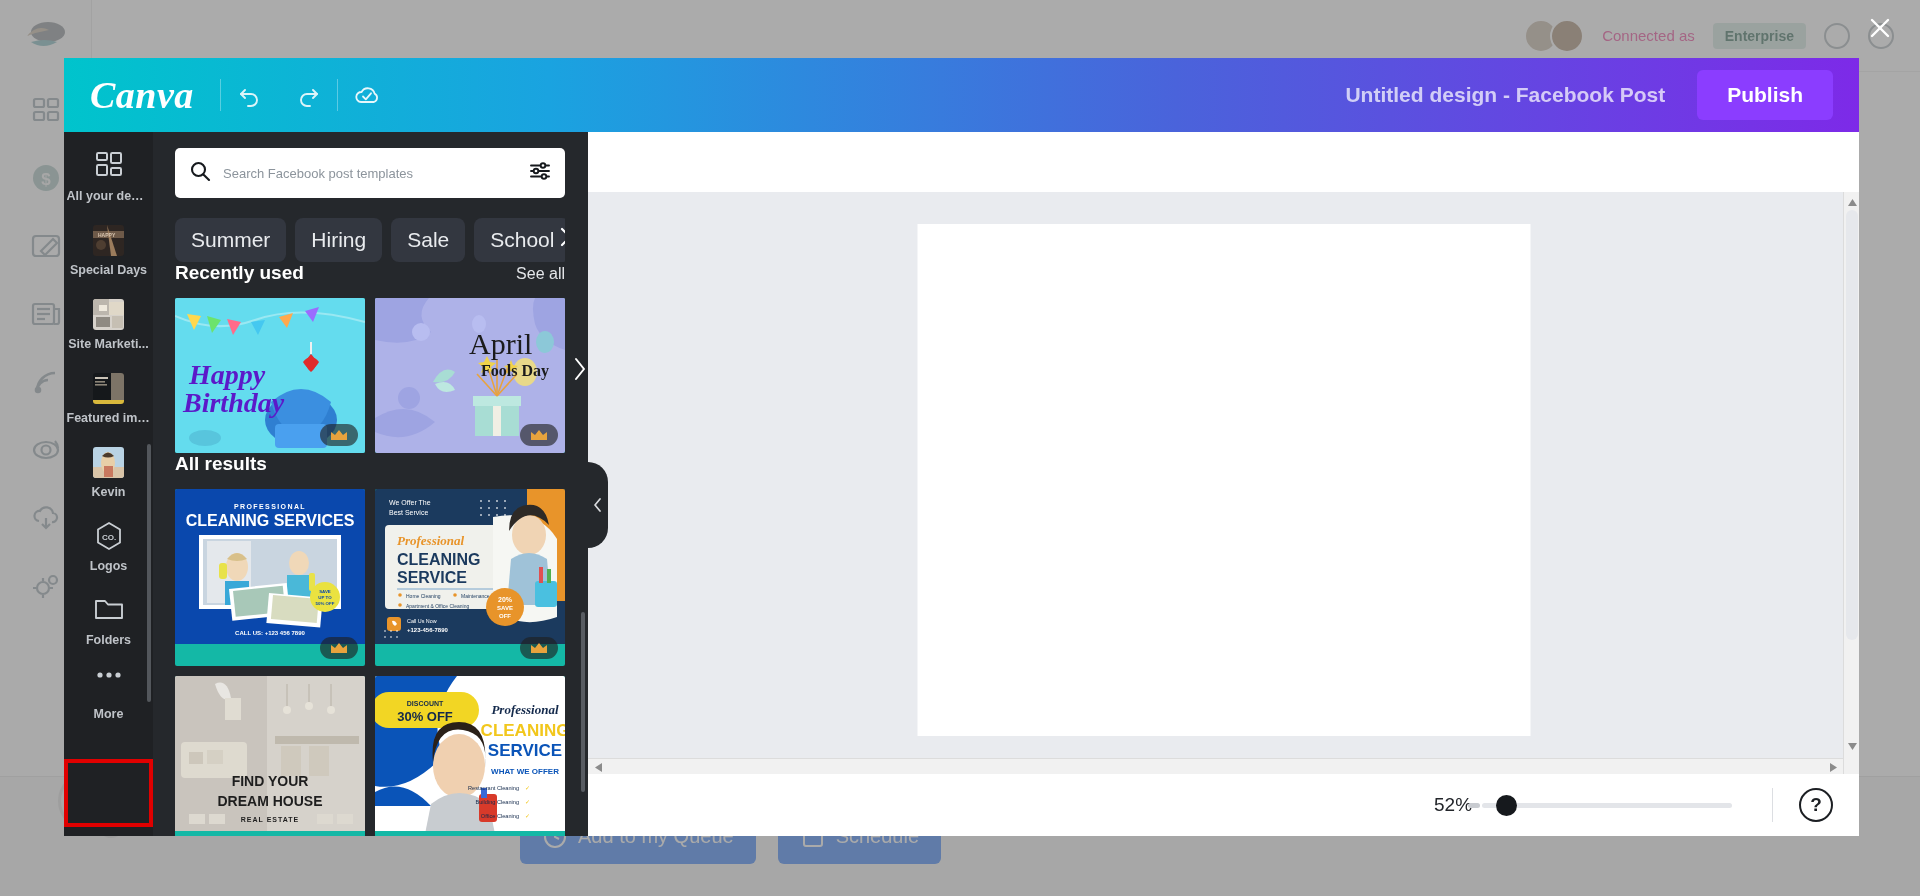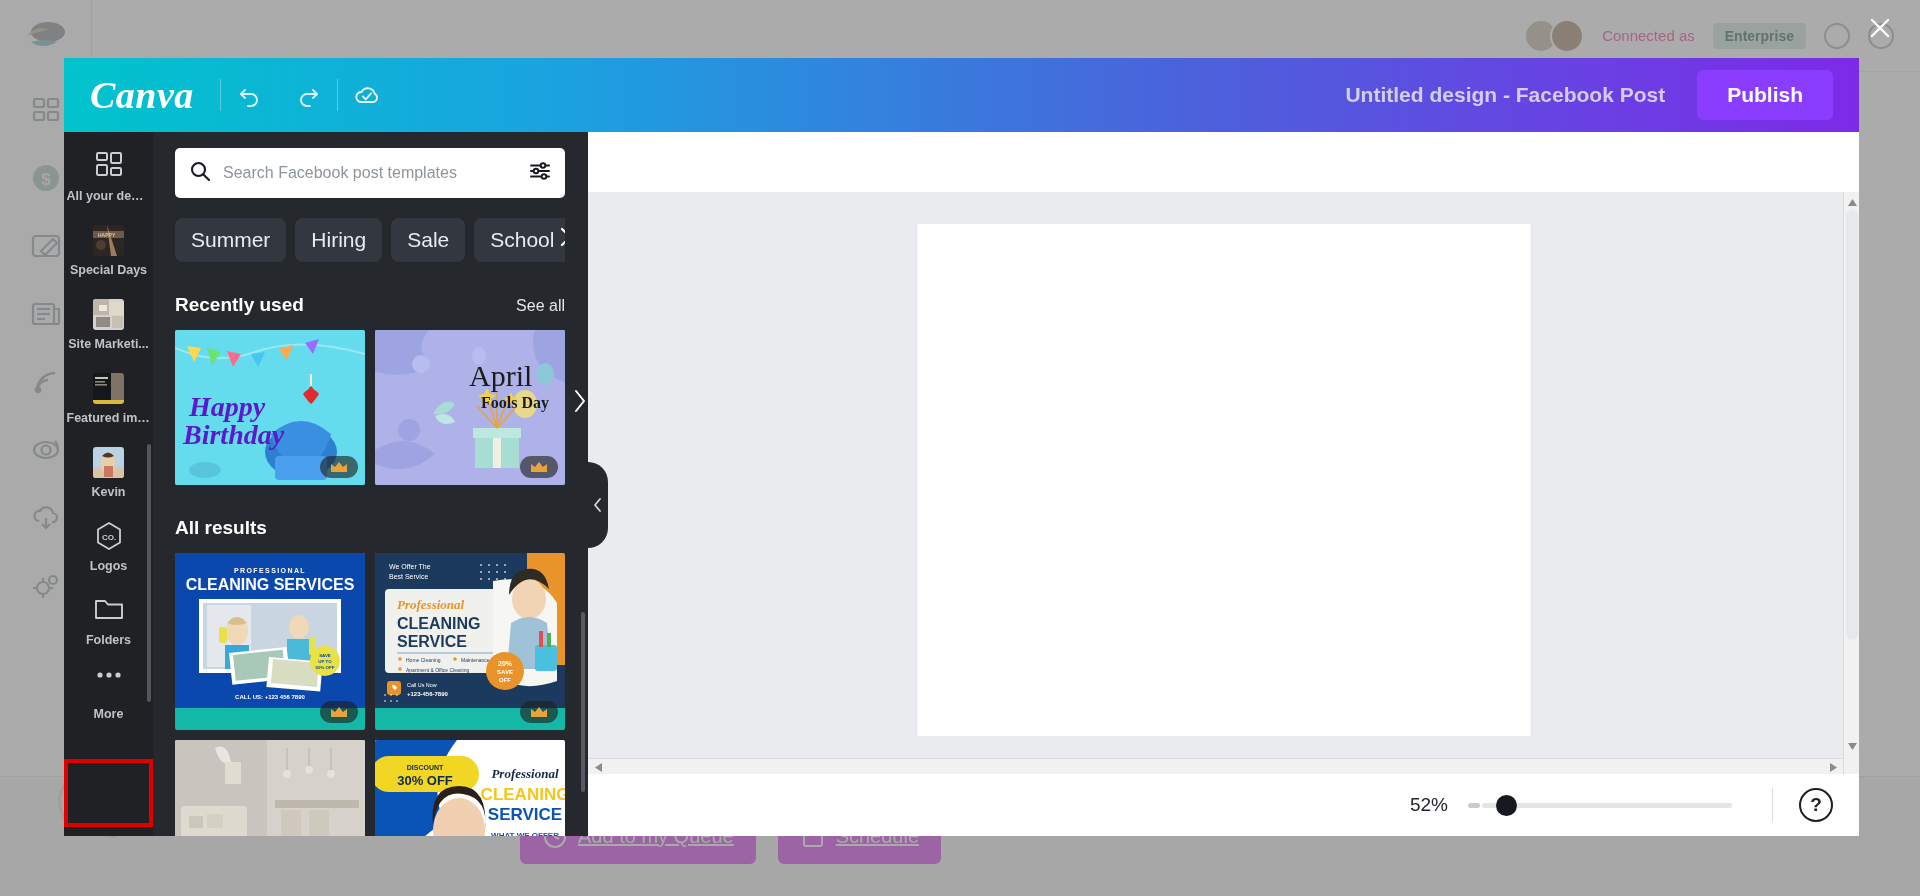--- a/index.html
+++ b/index.html
@@ -47,22 +47,22 @@
     padding: 5px 12px; border-radius: 4px;
   }
   .bg-circ { width: 26px; height: 26px; border-radius: 50%; border: 2px solid #aab4b8; }
   #bg-bottombar {
     position: absolute; left: 0; right: 0; bottom: 0; height: 120px;
     background: #f3f3f3; border-top: 1px solid #e3e3e3;
     display: flex; align-items: center; gap: 22px; padding-left: 520px;
   }
   .bg-btn {
     display: flex; align-items: center; gap: 10px;
-    background: #d946ef; color: #fdfdfd; border-radius: 6px;
-    padding: 14px 22px; font-size: 20px; text-decoration: underline;
+    background: #3b82f6; color: #fdfdfd; border-radius: 6px;
+    padding: 14px 22px; font-size: 20px;
   }
   #bg-fb-badge {
     position: absolute; left: 58px; bottom: 58px;
     width: 66px; height: 66px;
   }
   #bg-fb-badge .fb-ring {
     width: 58px; height: 58px; border-radius: 50%;
     border: 3px solid #dcdcdc; display:flex; align-items:center; justify-content:center;
     color: #d8d8d8; font-size: 34px; font-family: "Liberation Serif", serif; font-weight: bold;
   }
@@ -166,40 +166,40 @@
   #template-panel {
     width: 435px; flex: 0 0 435px; background: #25282c;
     position: relative; overflow: hidden;
     padding: 16px 0 0 22px;
   }
   #search-wrap {
     background: #fff; border-radius: 5px; height: 50px; width: 390px;
     display: flex; align-items: center; padding: 0 14px; gap: 12px;
   }
   #search-input {
-    flex: 1; border: none; outline: none; font-size: 16px;
+    flex: 1; border: none; outline: none; font-size: 13px;
     color: #3d3f43; font-family: "Liberation Sans", sans-serif;
   }
   #search-input::placeholder { color: #8c949c; }
   #chips-row {
     display: flex; gap: 9px; margin-top: 20px; width: 390px;
     overflow: hidden; position: relative;
   }
   .chip {
     background: #333740; color: #e9ebee;
     font-size: 21px; border-radius: 8px;
     padding: 10px 16px; white-space: nowrap; cursor: pointer;
   }
   #chips-next {
     position: absolute; right: -8px; top: 8px;
     color: #fff; font-size: 22px; cursor: pointer;
   }
   .section-head {
     display: flex; align-items: baseline; justify-content: space-between;
-    width: 390px; margin-top: 32px;
+    width: 390px; 
   }
   .section-title { font-size: 19px; font-weight: bold; color: #ffffff; }
   .section-link { font-size: 16px; color: #e4e6e9; cursor: pointer; }
   .thumb-row {
     display: flex; gap: 10px; margin-top: 14px; width: 390px;
     position: relative;
   }
   .thumb {
     width: 190px; height: 155px; border-radius: 2px;
     position: relative; overflow: hidden; cursor: pointer;
@@ -264,22 +264,22 @@
   #vscroll-thumb {
     position: absolute; left: 2px; top: 18px; width: 12px; height: 430px;
     background: #e6e8ec; border-radius: 6px;
   }
   #bottom-bar {
     height: 62px; flex: 0 0 62px; background: #ffffff;
     display: flex; align-items: center; justify-content: flex-end;
     padding-right: 26px; gap: 0;
   }
   #zoom-value {
-    font-size: 19px; color: #22252a; margin-right: 34px;
-    min-width: 48px; text-align: right;
+    font-size: 19px; color: #22252a; 
+    min-width: 48px; text-align: left;
   }
   #zoom-slider {
     width: 250px; height: 5px; background: #e3e5e9; border-radius: 3px;
     position: relative; cursor: pointer;
   }
   #zoom-slider-left {
     position: absolute; left: -14px; top: 0; width: 12px; height: 5px;
     background: #c8cbd0; border-radius: 3px;
   }
   #zoom-handle {

